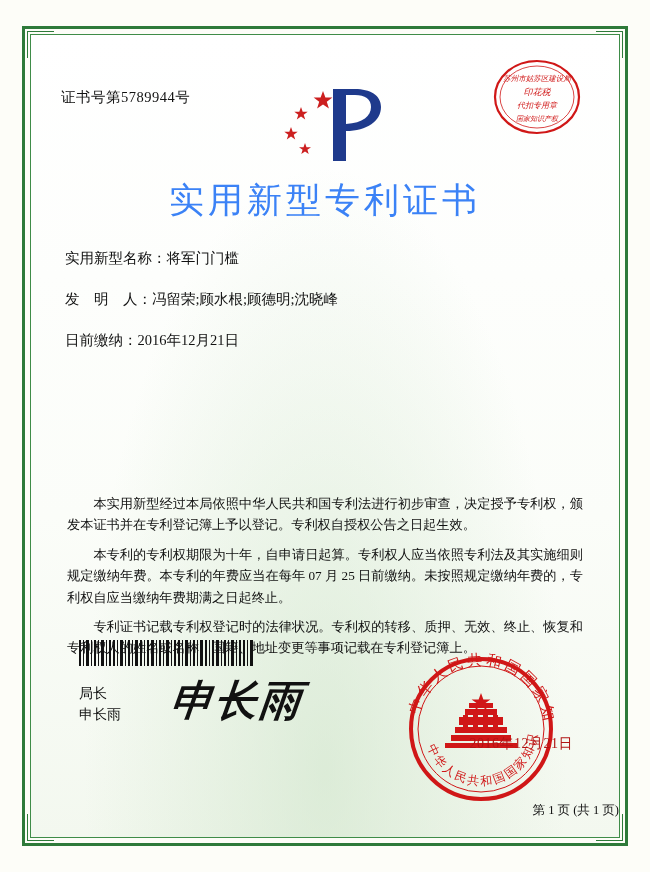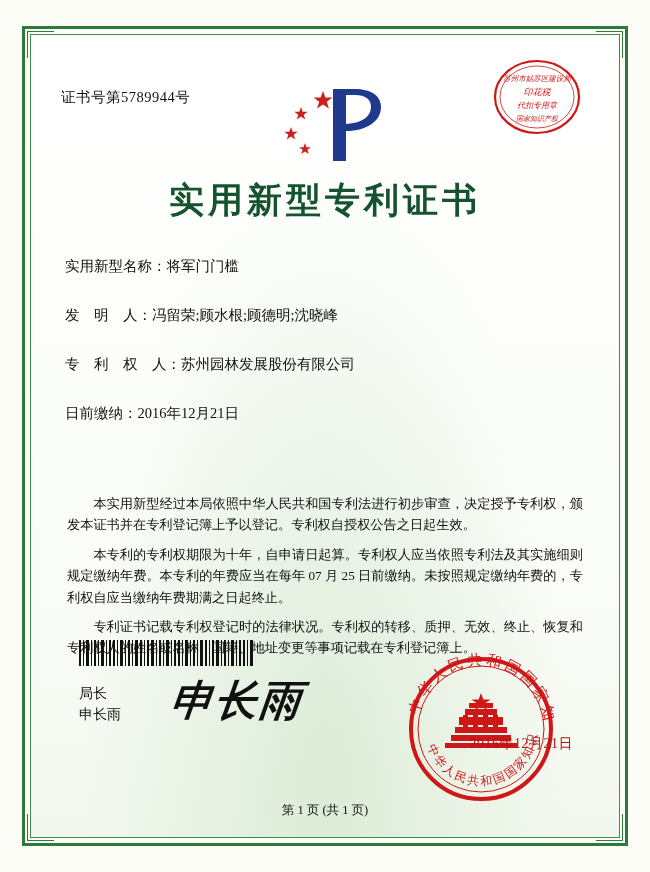--- a/index.html
+++ b/index.html
@@ -101,42 +101,41 @@
   }
   .seal-top svg { display: block; }
 
   .title {
     position: absolute;
     left: 0;
     right: 0;
     top: 142px;
     text-align: center;
     font-size: 35px;
-    font-weight: bold;
+    font-weight: normal;
     letter-spacing: 4px;
-    color: #14532d;
+    color: #3b82f6;
     font-family: "DejaVu Serif", serif;
   }
 
   .fields {
     position: absolute;
     left: 34px;
     top: 214px;
     right: 34px;
   }
   .field-row {
     font-size: 14.5px;
     color: #111;
     margin-bottom: 22px;
     white-space: nowrap;
   }
   .field-label {
     display: inline-block;
     color: #111;
-    margin-top: 8px;
   }
   .field-value {
     display: inline-block;
     color: #111;
   }
 
   .body-text {
     position: absolute;
     left: 36px;
     right: 36px;
@@ -199,21 +198,21 @@
     font-size: 14px;
     color: #b11414;
     letter-spacing: 0.5px;
   }
 
   .page-num {
     position: absolute;
     left: 0;
     right: 0;
     bottom: 18px;
-    text-align: center;
+    text-align: right;
     font-size: 12.5px;
     color: #111;
   }
 </style>
 </head>
 <body>
 
 <div class="page">
 
   <div class="frame-bg"></div>
@@ -254,23 +253,20 @@
     </div>
 
     <div class="title">实用新型专利证书</div>
 
     <div class="fields">
       <div class="field-row">
         <span class="field-label">实用新型名称：</span><span class="field-value">将军门门槛</span>
       </div>
       <div class="field-row">
         <span class="field-label">发　明　人：</span><span class="field-value">冯留荣;顾水根;顾德明;沈晓峰</span>
-      </div>
-      <div class="field-row">
-        <span class="field-label">专　利　权　人：</span><span class="field-value">苏州园林发展股份有限公司</span>
       </div>
       <div class="field-row">
         <span class="field-label">日前缴纳：</span><span class="field-value">2016年12月21日</span>
       </div>
     </div>
 
     <div class="body-text">
       <p>本实用新型经过本局依照中华人民共和国专利法进行初步审查，决定授予专利权，颁发本证书并在专利登记簿上予以登记。专利权自授权公告之日起生效。</p>
       <p>本专利的专利权期限为十年，自申请日起算。专利权人应当依照专利法及其实施细则规定缴纳年费。本专利的年费应当在每年 07 月 25 日前缴纳。未按照规定缴纳年费的，专利权自应当缴纳年费期满之日起终止。</p>
       <p>专利证书记载专利权登记时的法律状况。专利权的转移、质押、无效、终止、恢复和专利权人的姓名或名称、国籍、地址变更等事项记载在专利登记簿上。</p>

